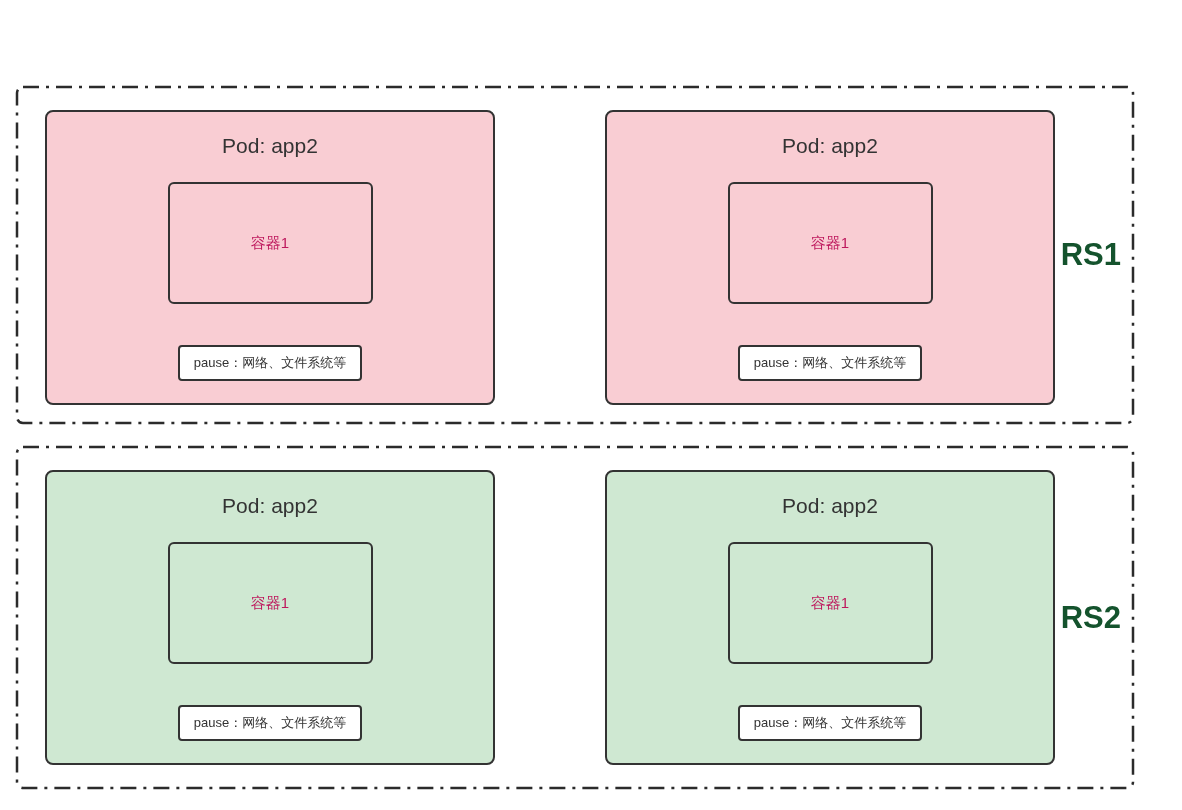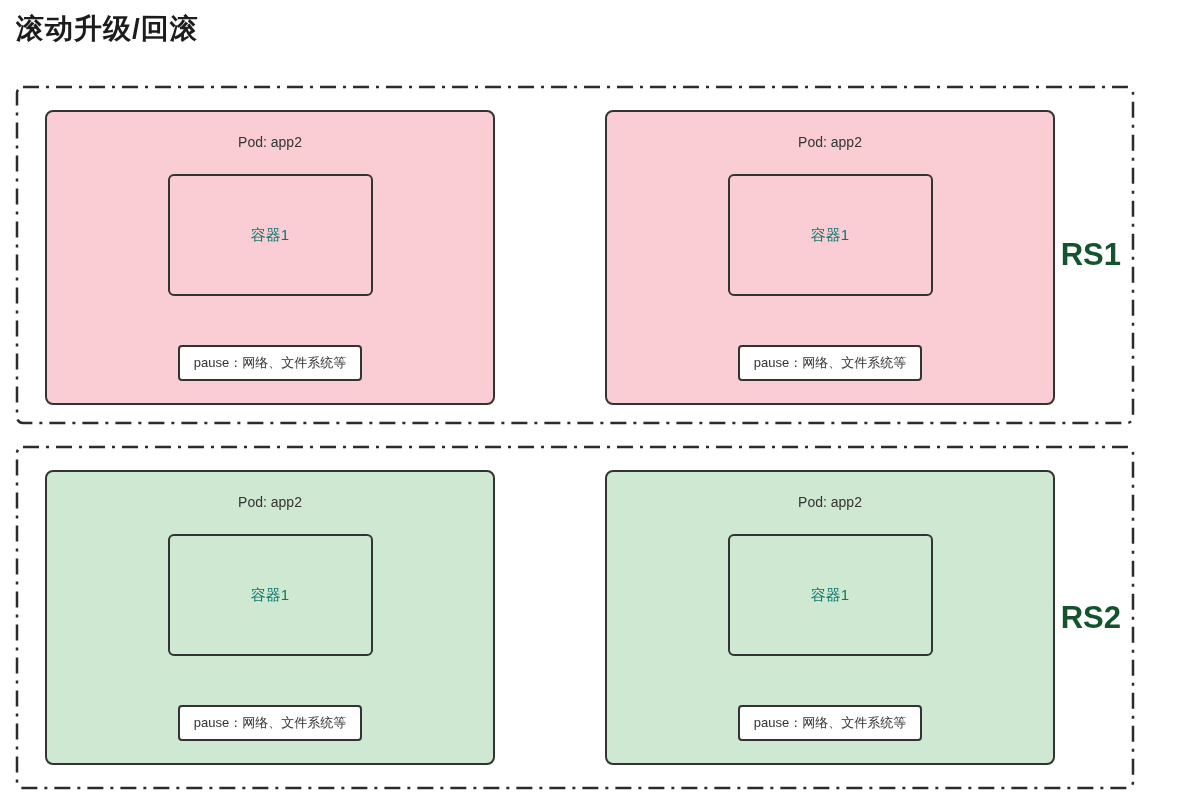--- a/index.html
+++ b/index.html
@@ -58,54 +58,53 @@
       display: flex;
       flex-direction: column;
       align-items: center;
     }
     .pod-1 { left: 30px; }
     .pod-2 { left: 590px; }
     .pod-pink  { background: #f9cdd3; }
     .pod-green { background: #cfe8d2; }
     .pod-title {
       margin-top: 22px;
-      font-size: 14px;
+      font-size: 21px;
       color: #333333;
     }
     .container-box {
       margin-top: 24px;
       width: 205px;
       height: 122px;
       border: 2px solid #333333;
       border-radius: 6px;
       box-sizing: border-box;
       display: flex;
       align-items: center;
       justify-content: center;
       font-size: 15px;
-      color: #0f766e;
+      color: #be185d;
     }
     .pause-box {
       margin-top: auto;
       margin-bottom: 22px;
       border: 2px solid #333333;
       border-radius: 4px;
       background: #ffffff;
       padding: 7px 14px;
       font-size: 13px;
       color: #333333;
       white-space: nowrap;
     }
   </style>
 </head>
 <body>
 
 <div class="canvas">
 
-  <div class="page-title">滚动升级/回滚</div>
 
   <section class="rs rs-1">
     <svg class="rs-border" width="1120" height="340">
       <rect x="2" y="2" width="1116" height="336" rx="6" ry="6" fill="none" stroke="#2b2b2b" stroke-width="2.5" stroke-dasharray="16 7 3 7"></rect>
     </svg>
 
     <div class="pod pod-1 pod-pink">
       <div class="pod-title">Pod: app2</div>
       <div class="container-box">
         <span>容器1</span>

